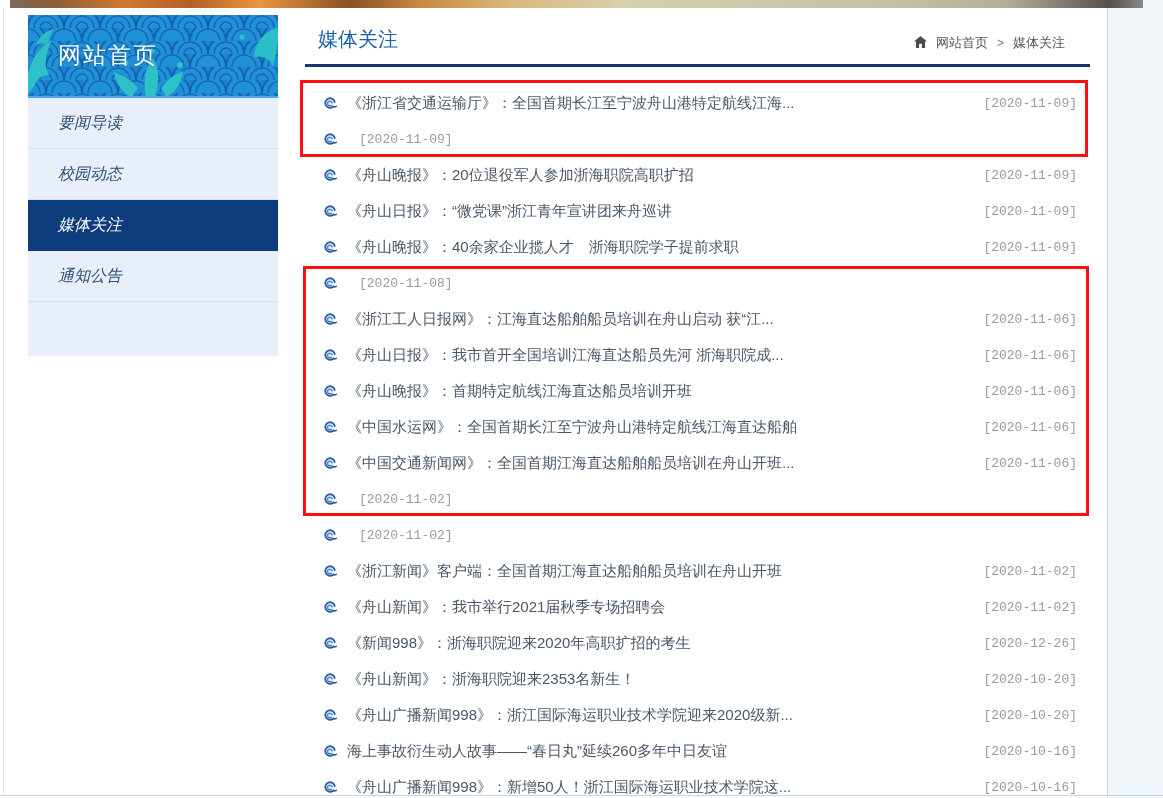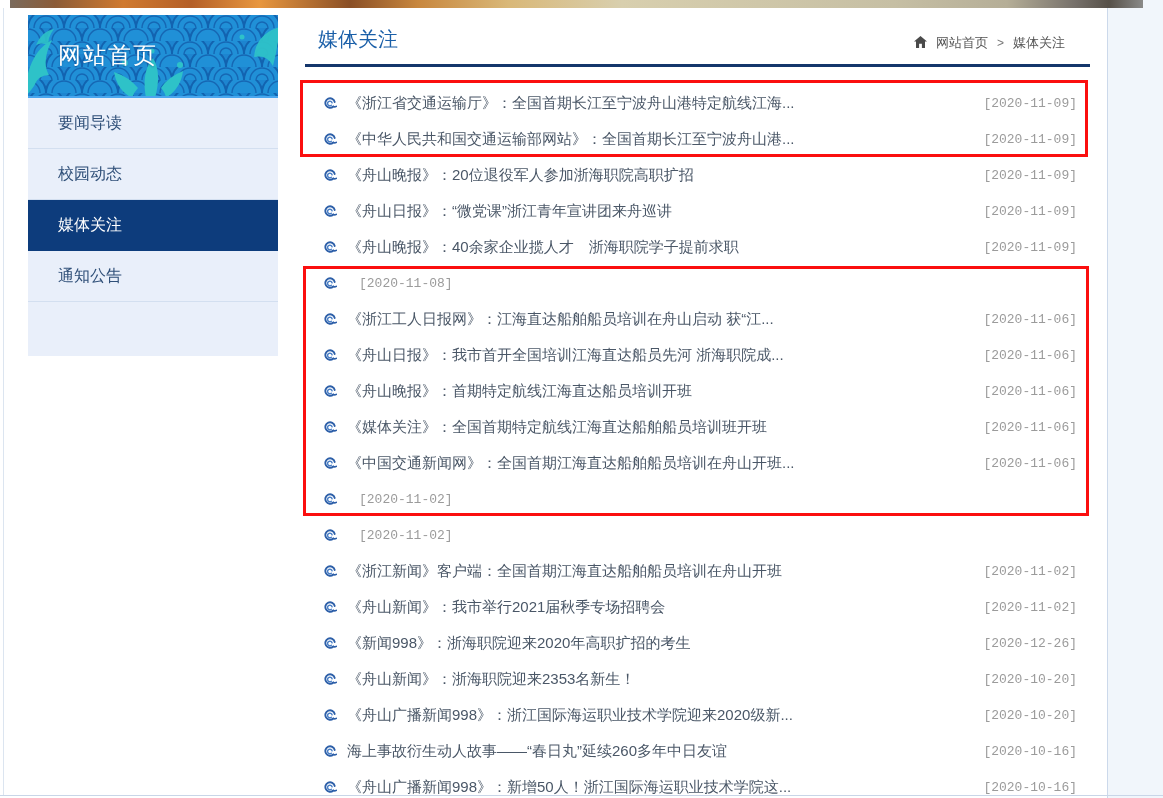--- a/index.html
+++ b/index.html
@@ -22,21 +22,21 @@
 
   
   .sidebar{position:absolute;left:28px;top:15px;width:250px;z-index:2;}
   .sidebar-header{position:relative;width:250px;height:83px;}
   .sidebar-header-label{
     position:absolute;left:30px;top:50%;transform:translateY(-54%);
     color:#ffffff;font-size:23px;letter-spacing:2px;z-index:2;text-shadow:0 1px 2px rgba(10,60,120,.4);
   }
   .sidebar-menu .nav-item{
     height:50px;line-height:50px;padding-left:30px;background:#e9effa;
-    border-bottom:1px solid #d3dff0;color:#2f4f78;font-size:16px;cursor:pointer;
+    border-bottom:1px solid #d3dff0;color:#2f4f78;font-size:16px;cursor:pointer;font-style:italic;
   }
   .sidebar-menu .nav-item.active{background:#0d3c7c;color:#ffffff;border-bottom:1px solid #0d3c7c;}
   .sidebar-footer{height:54px;background:#e9effa;}
 
   
   .main{position:absolute;left:305px;top:0;width:785px;z-index:1;}
   .main-header{position:relative;height:64px;border-bottom:3px solid #14366b;}
   .page-title{position:absolute;left:13px;top:26px;font-size:20px;color:#1a5fa8;}
   .breadcrumb{
     position:absolute;right:25px;top:34px;font-size:13px;color:#555555;
@@ -147,21 +147,20 @@
   </div>
 
   <div class="news-row">
     <span class="swirl-icon">
       <svg width="15" height="13" viewBox="0 0 16 14">
         <path d="M13.6 5.4 A5.1 5.1 0 1 0 12.1 10.2" fill="none" stroke="#2d5fa8" stroke-width="2" stroke-linecap="round"></path>
         <path d="M12.1 10.2 C13.1 10.9 14.2 10.8 15.3 10.0" fill="none" stroke="#2d5fa8" stroke-width="1.7" stroke-linecap="round"></path>
         <path d="M10.8 6.3 A2.5 2.5 0 1 0 10.0 8.9" fill="none" stroke="#4a7fc6" stroke-width="1.6" stroke-linecap="round"></path>
       </svg>
     </span>
-    <span class="news-title">《中华人民共和国交通运输部网站》：全国首期长江至宁波舟山港...</span>
     <span class="news-date">[2020-11-09]</span>
   </div>
 
   <div class="news-row">
     <span class="swirl-icon">
       <svg width="15" height="13" viewBox="0 0 16 14">
         <path d="M13.6 5.4 A5.1 5.1 0 1 0 12.1 10.2" fill="none" stroke="#2d5fa8" stroke-width="2" stroke-linecap="round"></path>
         <path d="M12.1 10.2 C13.1 10.9 14.2 10.8 15.3 10.0" fill="none" stroke="#2d5fa8" stroke-width="1.7" stroke-linecap="round"></path>
         <path d="M10.8 6.3 A2.5 2.5 0 1 0 10.0 8.9" fill="none" stroke="#4a7fc6" stroke-width="1.6" stroke-linecap="round"></path>
       </svg>
@@ -242,21 +241,21 @@
   </div>
 
   <div class="news-row">
     <span class="swirl-icon">
       <svg width="15" height="13" viewBox="0 0 16 14">
         <path d="M13.6 5.4 A5.1 5.1 0 1 0 12.1 10.2" fill="none" stroke="#2d5fa8" stroke-width="2" stroke-linecap="round"></path>
         <path d="M12.1 10.2 C13.1 10.9 14.2 10.8 15.3 10.0" fill="none" stroke="#2d5fa8" stroke-width="1.7" stroke-linecap="round"></path>
         <path d="M10.8 6.3 A2.5 2.5 0 1 0 10.0 8.9" fill="none" stroke="#4a7fc6" stroke-width="1.6" stroke-linecap="round"></path>
       </svg>
     </span>
-    <span class="news-title">《媒体关注》：全国首期特定航线江海直达船舶船员培训班开班</span>
+    <span class="news-title">《中国水运网》：全国首期长江至宁波舟山港特定航线江海直达船舶</span>
     <span class="news-date">[2020-11-06]</span>
   </div>
 
   <div class="news-row">
     <span class="swirl-icon">
       <svg width="15" height="13" viewBox="0 0 16 14">
         <path d="M13.6 5.4 A5.1 5.1 0 1 0 12.1 10.2" fill="none" stroke="#2d5fa8" stroke-width="2" stroke-linecap="round"></path>
         <path d="M12.1 10.2 C13.1 10.9 14.2 10.8 15.3 10.0" fill="none" stroke="#2d5fa8" stroke-width="1.7" stroke-linecap="round"></path>
         <path d="M10.8 6.3 A2.5 2.5 0 1 0 10.0 8.9" fill="none" stroke="#4a7fc6" stroke-width="1.6" stroke-linecap="round"></path>
       </svg>

